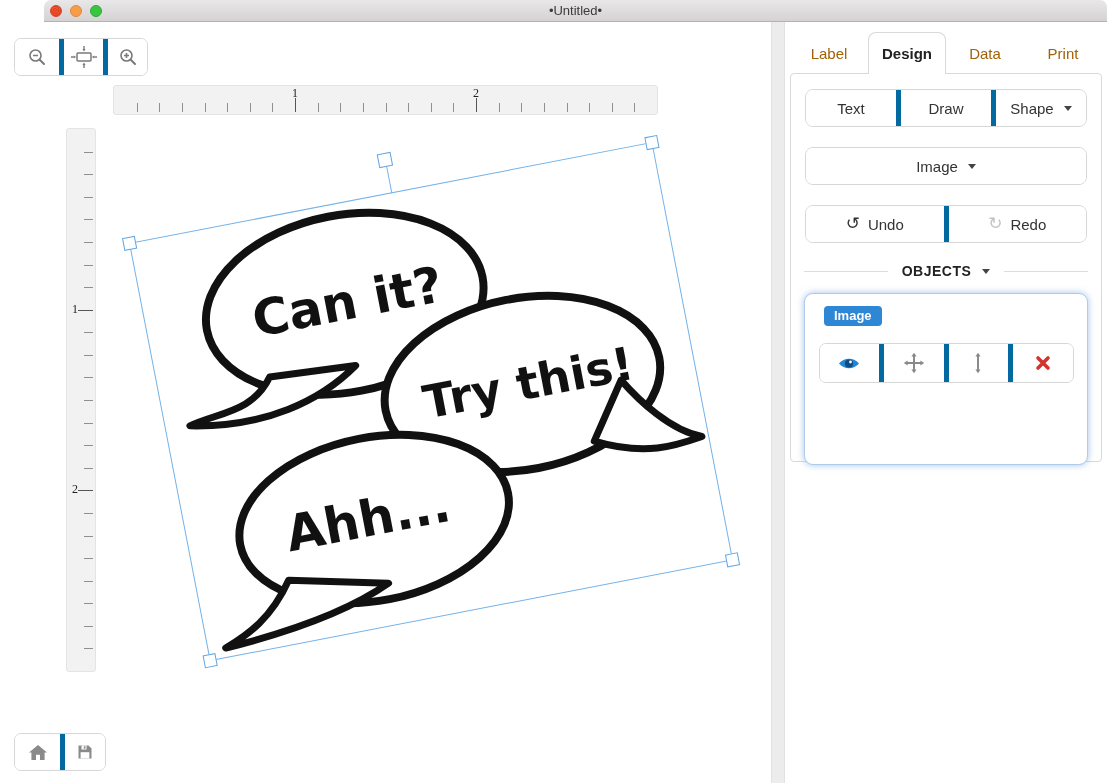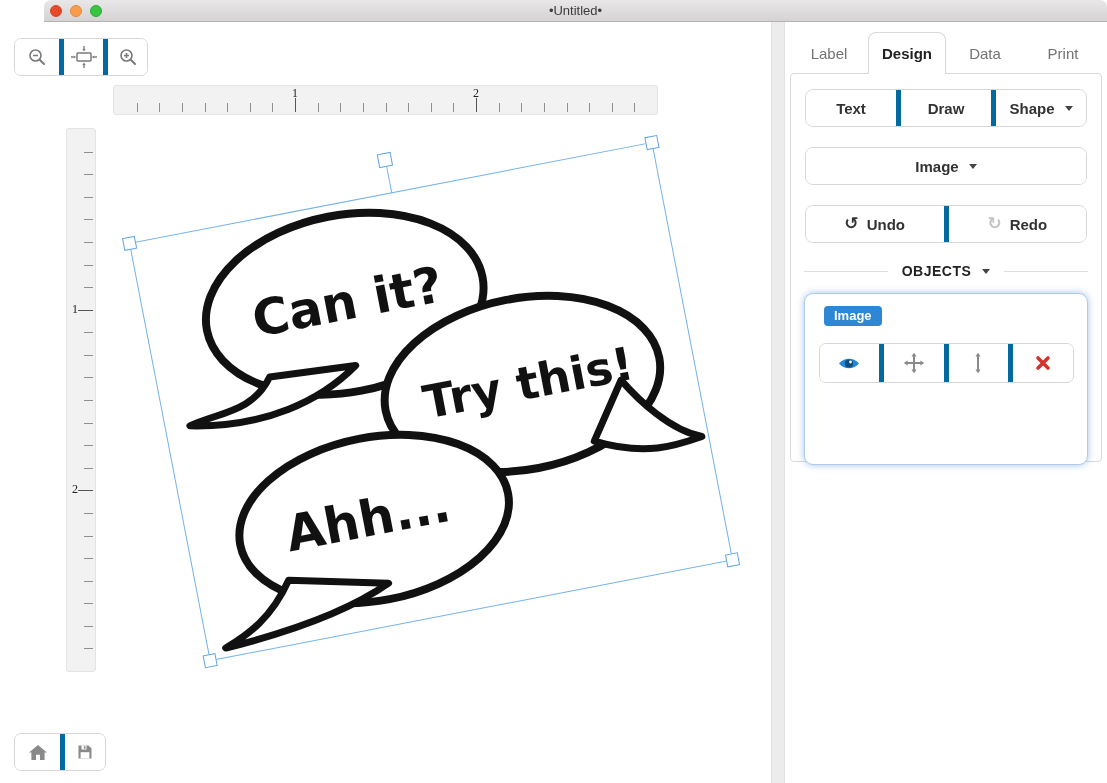--- a/index.html
+++ b/index.html
@@ -49,27 +49,27 @@
   .rot-stem { position:absolute; left:50%; top:-27px; width:1px; height:27px; background:#73b2ea; }
   .rot-handle { position:absolute; left:50%; top:-41px; margin-left:-7px; width:14px; height:14px; background:rgba(255,255,255,.95); border:1px solid #5fa4e4; }
   .bubbles-svg { width:100%; height:100%; display:block; }
   .bubble-text { font-family:"DejaVu Sans",sans-serif; font-weight:bold; fill:#111; }
 
   
   .divider { position:absolute; left:771px; top:0; width:14px; height:761px; background:#ececec; border-left:1px solid #e2e2e2; border-right:1px solid #e2e2e2; }
   .panel { position:absolute; left:785px; top:0; width:322px; height:761px; background:#fff; }
 
   .tabs { display:flex; margin:10px 5px 0 5px; height:41px; position:relative; z-index:2; }
-  .tab { flex:1; display:flex; align-items:center; justify-content:center; font-size:15px; color:#737373; cursor:pointer; border:1px solid transparent; border-bottom:none; border-radius:8px 8px 0 0; margin-bottom:-1px; background:transparent; }
+  .tab { flex:1; display:flex; align-items:center; justify-content:center; font-size:15px; color:#a16207; cursor:pointer; border:1px solid transparent; border-bottom:none; border-radius:8px 8px 0 0; margin-bottom:-1px; background:transparent; }
   .tab.active { background:#fff; border-color:#d9d9d9; font-weight:bold; color:#222; }
 
   .pane { position:relative; z-index:1; margin:0 5px; height:389px; border:1px solid #d9d9d9; border-radius:4px; background:#fff; padding-top:15px; }
 
   .pane .btn-group { position:relative; display:flex; margin:0 auto 20px auto; width:282px; height:38px; border-radius:8px; }
-  .pane .btn-group .cell { flex:1; font-size:15px; color:#333; gap:8px;font-weight:bold; }
+  .pane .btn-group .cell { flex:1; font-size:15px; color:#333; gap:8px; }
   .caret { display:inline-block; width:0; height:0; border-left:4.5px solid transparent; border-right:4.5px solid transparent; border-top:5.5px solid #444; margin-left:2px; }
   .cell.disabled { color:#c3c3c3; cursor:default; }
   .hist-icon { font-family:"DejaVu Sans",sans-serif; font-size:17px; line-height:1; position:relative; top:-1px; }
   .hist-icon.dim { color:#c3c3c3; }
 
   .objects-header { display:flex; align-items:center; margin:16px 13px 14px 13px; }
   .objects-header .line { flex:1; height:1px; background:#ddd; }
   .objects-header .oh-label { display:flex; align-items:center; gap:9px; margin:0 14px; font-size:14px; font-weight:bold; letter-spacing:.5px; color:#222; cursor:pointer; }
 
   .object-card { position:relative; margin:0 13px; height:172px; border:1px solid #aecbea; border-radius:9px; background:#fff; box-shadow:0 0 7px rgba(90,145,215,.55); padding:12px 0 0 0; }

